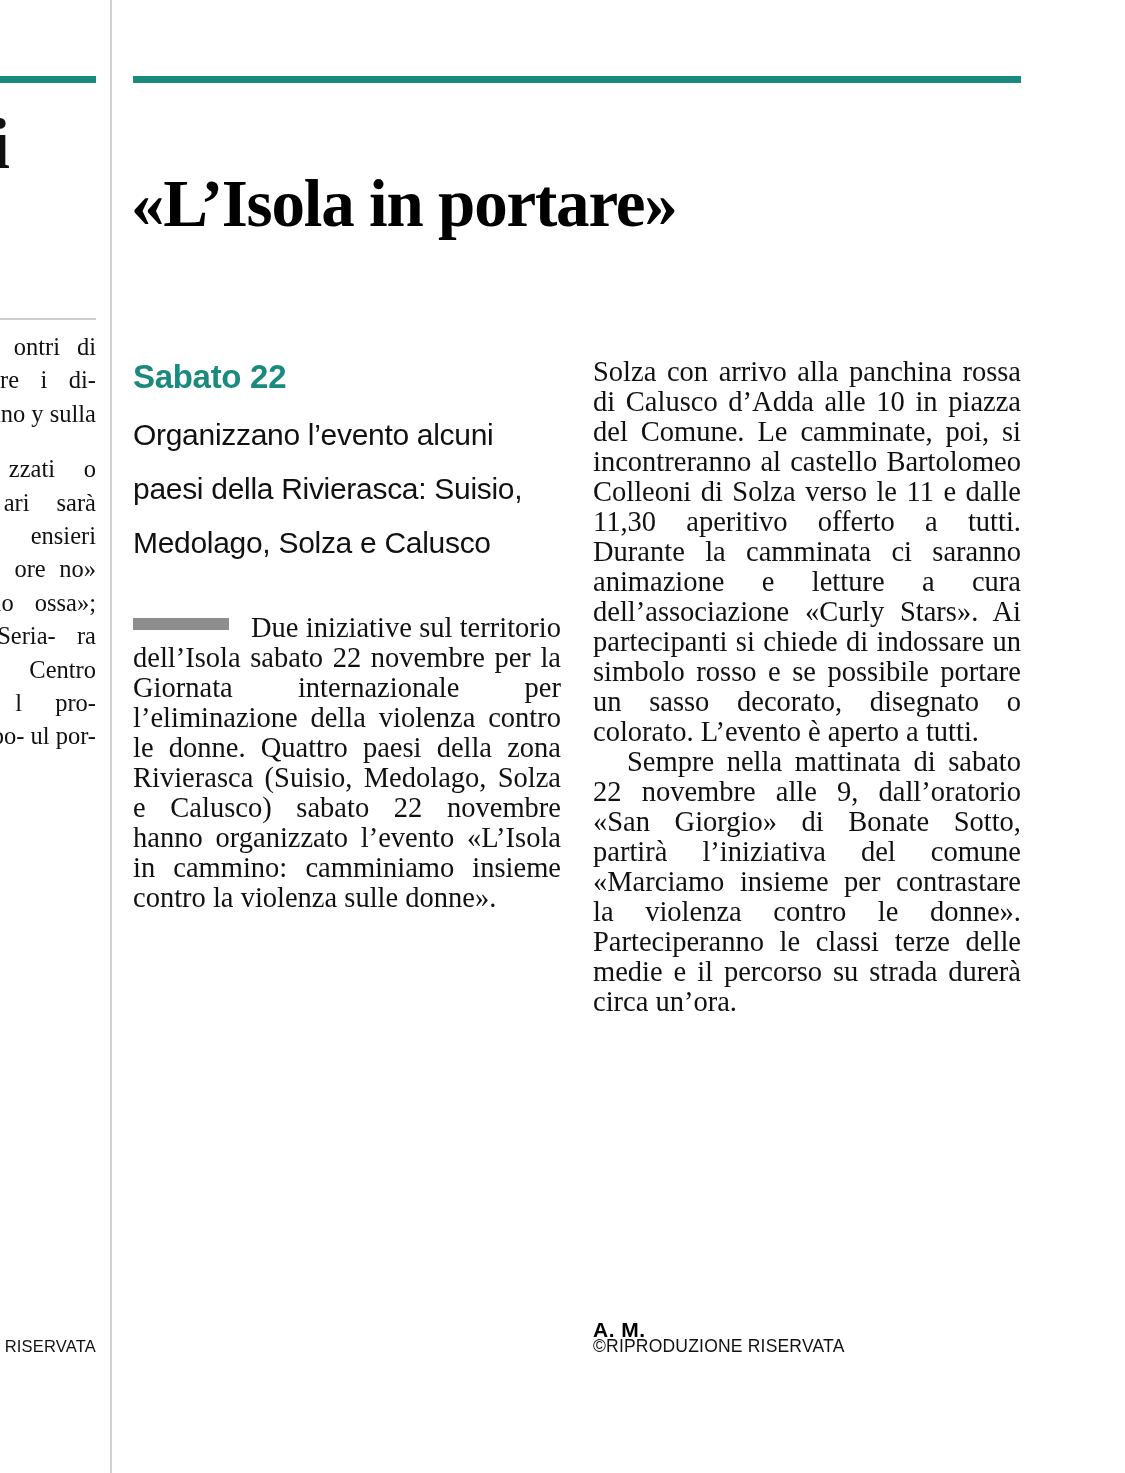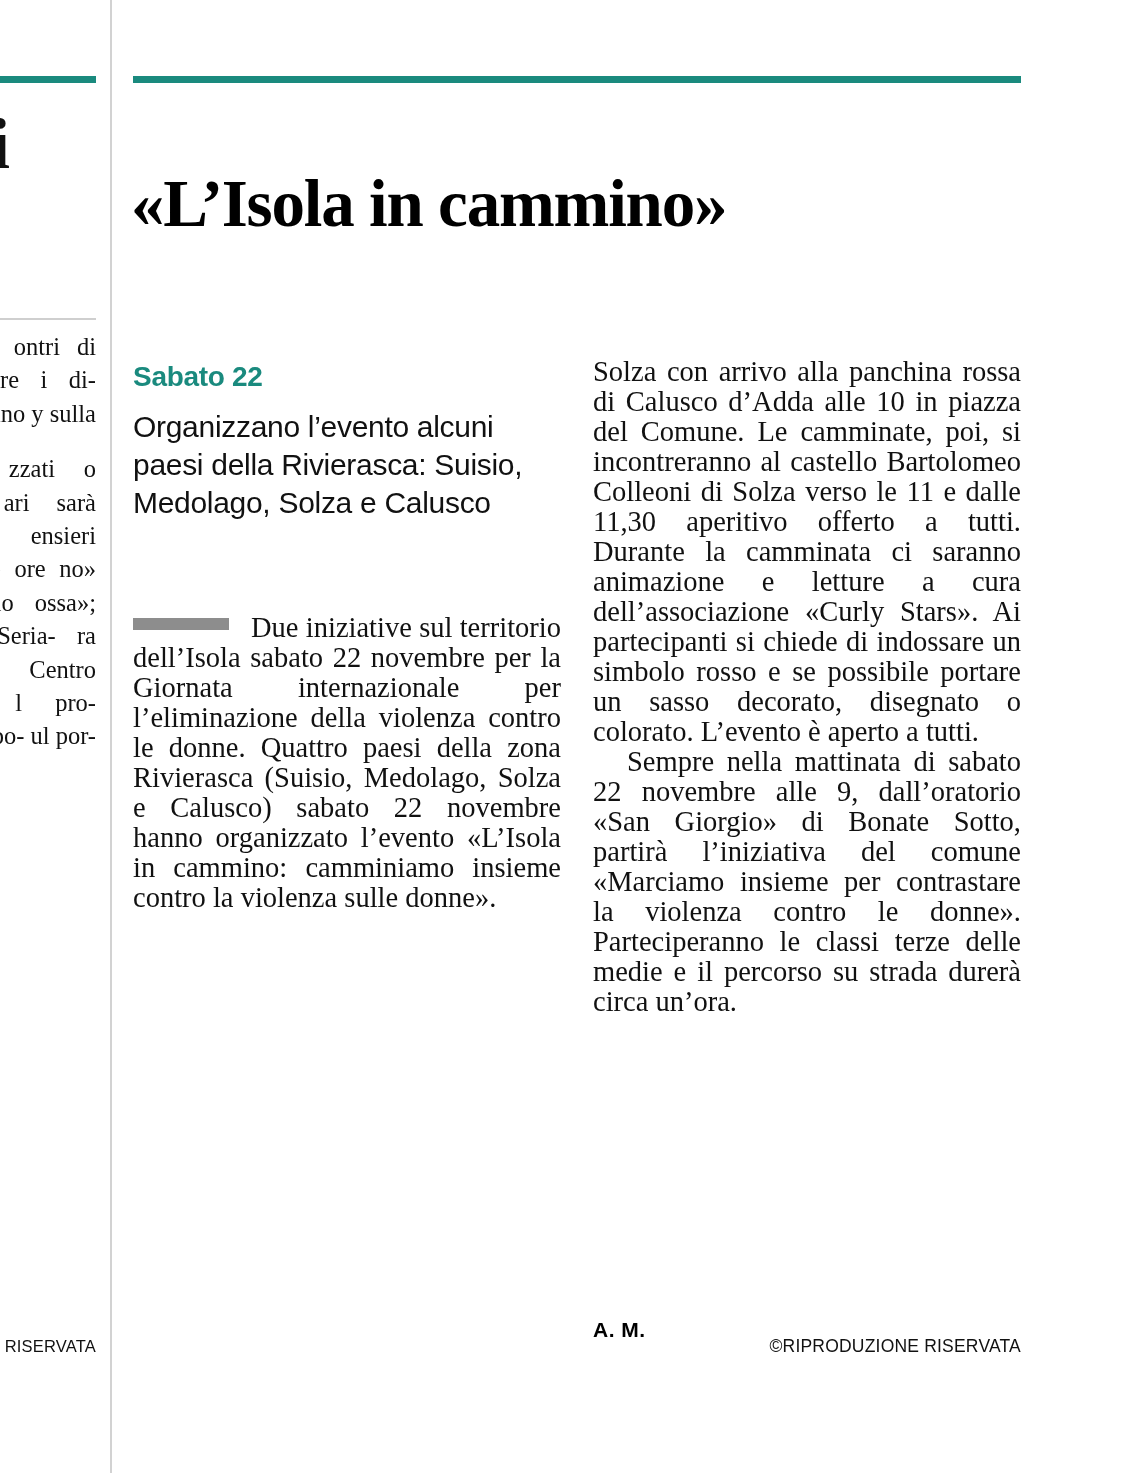--- a/index.html
+++ b/index.html
@@ -103,33 +103,33 @@
   }
   .headline .l2 { display: block; }
 
   .kicker {
     position: absolute;
     left: 133px;
     top: 357px;
     width: 420px;
     font-family: "Liberation Sans", sans-serif;
     font-weight: bold;
-    font-size: 28px;
+    font-size: 33px;
     line-height: 40px;
     color: #1a8a7e;
     letter-spacing: -.3px;
   }
   .subhead {
     position: absolute;
     left: 133px;
     top: 408px;
     width: 430px;
     font-family: "Liberation Sans", sans-serif;
     font-size: 30px;
-    line-height: 38px;
+    line-height: 54px;
     color: #111;
     letter-spacing: -.3px;
   }
 
   
   .col {
     position: absolute;
     top: 613px;
     width: 428px;
     font-family: "Liberation Serif", serif;
@@ -160,21 +160,20 @@
     font-weight: bold;
     font-size: 21px;
     letter-spacing: .5px;
     color: #000000;
   }
   .credit {
     position: absolute;
     left: 593px;
     top: 1336px;
     width: 428px;
-    text-align: right;
     font-family: "Liberation Sans", sans-serif;
     font-size: 17.5px;
     letter-spacing: .2px;
     color: #111;
   }
 </style>
 </head>
 <body>
 
 <div class="left-col">
@@ -186,21 +185,21 @@
     <p>Berga- zzati o ovem- ari sarà «Wall» ensieri entre lle ore no» di tacolo ossa»; attino, Seria- ra rea- Centro cimen- l pro- dispo- ul por-</p>
   </div>
   <div class="left-credit">RISERVATA</div>
 </div>
 
 <div class="col-sep"></div>
 
 <div class="top-rule"></div>
 
 <h1 class="headline">
-  <span>«L’Isola in cammino»</span>
+  <span>«L’Isola in portare»</span>
 </h1>
 
 <div class="kicker">Sabato 22</div>
 <div class="subhead">Organizzano l’evento alcuni paesi della Rivierasca: Suisio, Medolago, Solza e Calusco</div>
 
 <div class="col c1">
   <p><span class="dinkus"></span><span>Due iniziative sul territorio dell’Isola sabato 22 novembre per la Giornata internazionale per l’eliminazione della violenza contro le donne. Quattro paesi della zona Rivierasca (Suisio, Medolago, Solza e Calusco) sabato 22 novembre hanno organizzato l’evento «L’Isola in cammino: camminiamo insieme contro la violenza sulle donne».</span></p>
 </div>
 
 <div class="col c2">

